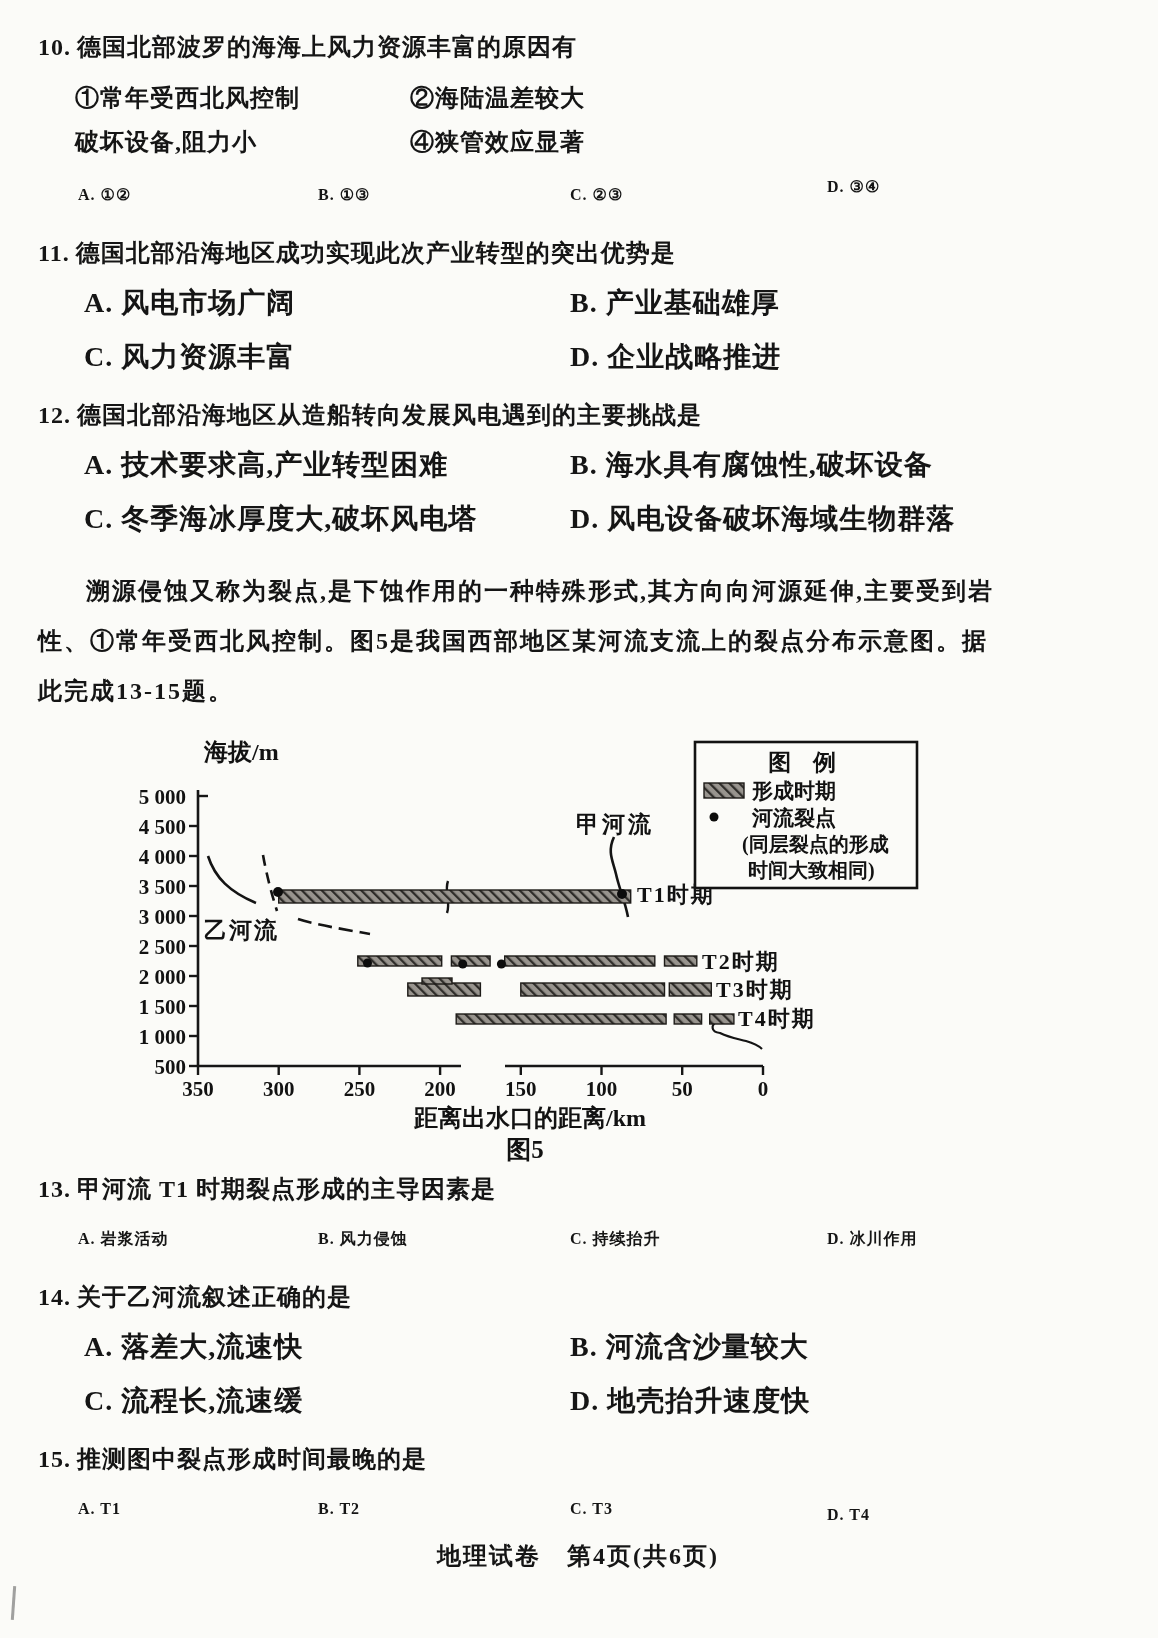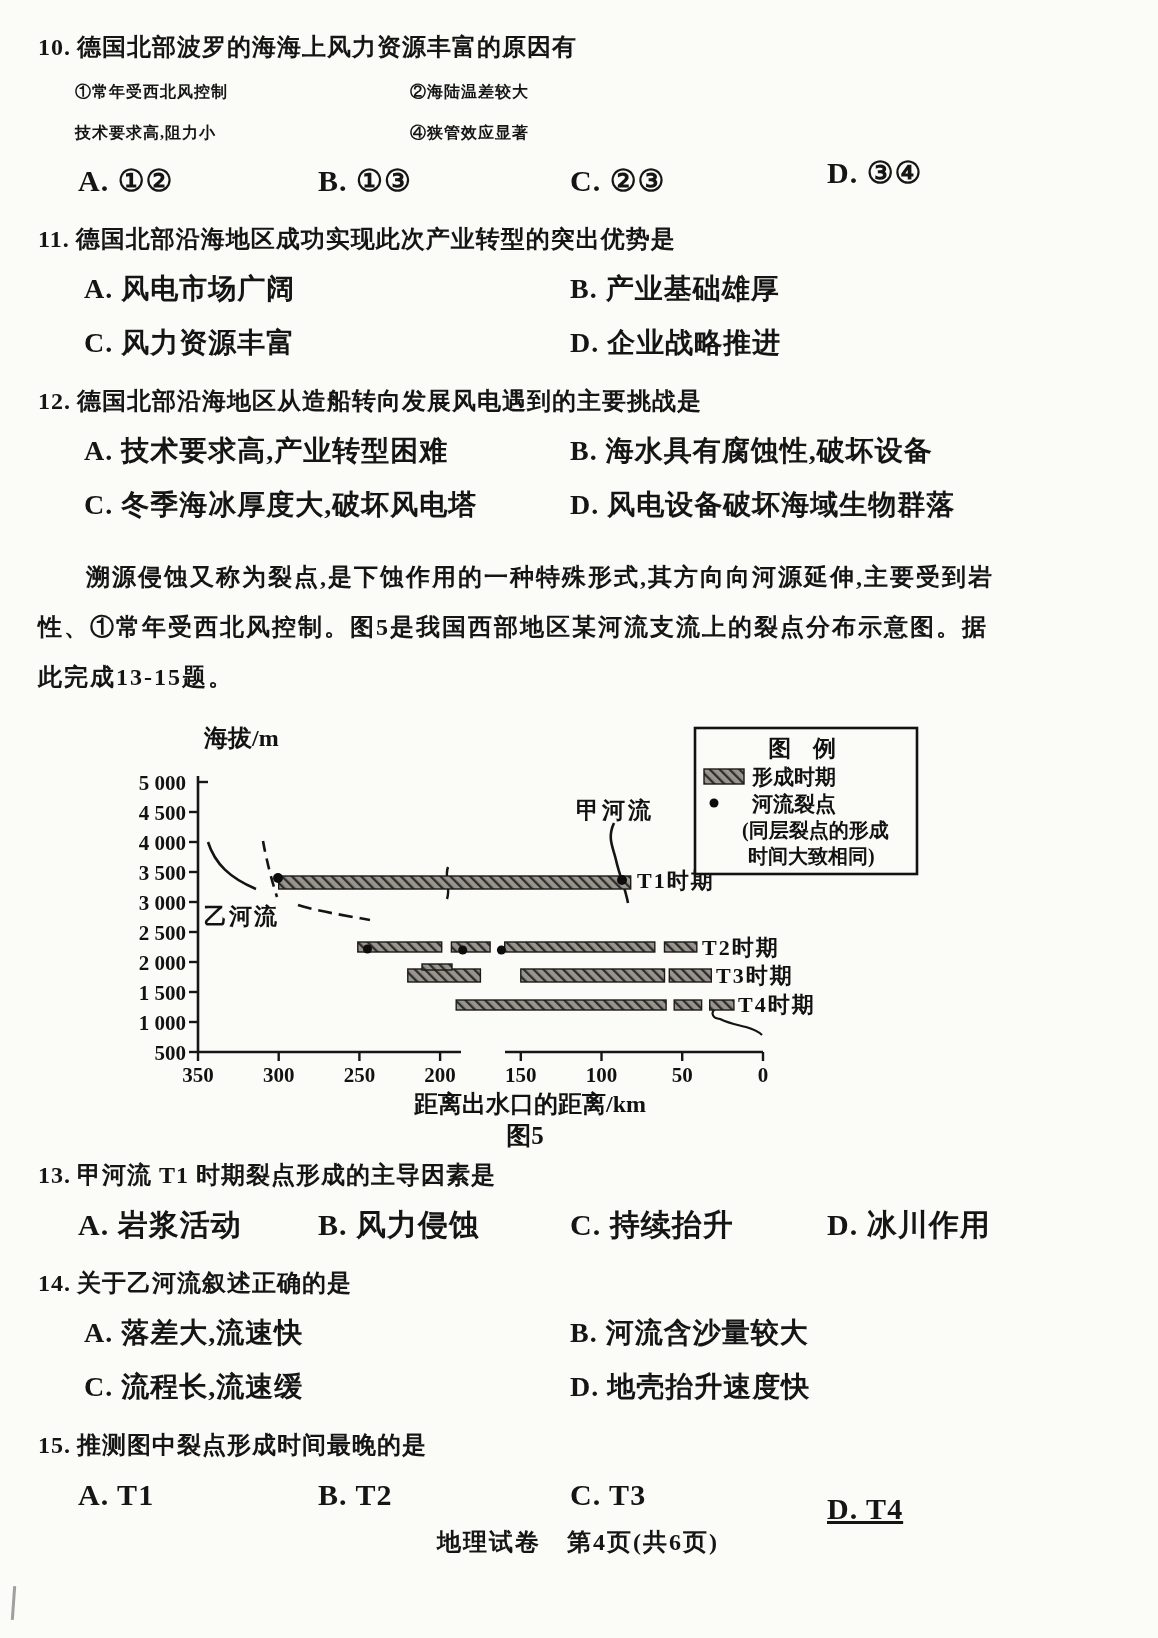--- a/index.html
+++ b/index.html
@@ -8,27 +8,27 @@
     background:#fbfbf8;color:#151515;
     font-family:"Liberation Serif","DejaVu Serif",serif;
     font-weight:600;
   }
   .content{padding:30px 40px 0 38px;}
   .q{margin:0;}
   .qline{font-size:24px;letter-spacing:1px;line-height:34px;white-space:nowrap;}
   .qnum{margin-right:6px;}
   .subopts{
     display:grid;grid-template-columns:335px auto;
-    padding-left:37px;row-gap:20px;margin:18px 0 20px 0;
-    font-size:16px;letter-spacing:1px;
+    padding-left:37px;row-gap:12px;margin:18px 0 20px 0;
+    font-size:24px;letter-spacing:1px;
   }
   .choices4{
     display:grid;grid-template-columns:240px 252px 257px auto;
     padding-left:40px;margin:16px 0 24px 0;
-    font-size:30px;letter-spacing:1px;line-height:34px;
+    font-size:16px;letter-spacing:1px;line-height:34px;
   }
   .choices2{
     display:grid;grid-template-columns:486px auto;
     padding-left:46px;row-gap:20px;margin:16px 0 24px 0;
     font-size:28px;letter-spacing:1px;line-height:34px;
   }
   .passage{margin-top:30px;font-size:24px;letter-spacing:2px;line-height:50px;}
   .passage p{margin:0;white-space:nowrap;}
   .passage p.first{text-indent:2em;}
   .figure-wrap{margin:4px 0 0 92px;position:relative;}
@@ -44,21 +44,21 @@
 </head>
 <body>
 
 <div class="content">
 
   <div class="q">
     <div class="qline"><span class="qnum">10.</span><span>德国北部波罗的海海上风力资源丰富的原因有</span></div>
     <div class="subopts">
       <span>①常年受西北风控制</span>
       <span>②海陆温差较大</span>
-      <span>技术要求高,阻力小</span>
+      <span>破坏设备,阻力小</span>
       <span>④狭管效应显著</span>
     </div>
     <div class="choices4">
       <span>A. ①②</span>
       <span>B. ①③</span>
       <span>C. ②③</span>
       <span style="position:relative;top:-8px;">D. ③④</span>
     </div>
   </div>
 
@@ -225,20 +225,20 @@
       <span>D. 地壳抬升速度快</span>
     </div>
   </div>
 
   <div class="q">
     <div class="qline"><span class="qnum">15.</span><span>推测图中裂点形成时间最晚的是</span></div>
     <div class="choices4" style="margin-bottom:14px;">
       <span>A. T1</span>
       <span>B. T2</span>
       <span>C. T3</span>
-      <span style="position:relative;top:14px;text-decoration:underline;">D. T4</span>
+      <span style="position:relative;top:6px;">D. T4</span>
     </div>
   </div>
 
   <div class="footer">地理试卷　第4页(共6页)</div>
 </div>
 
 <div class="scan-artifact"></div>
 
 </body></html>

